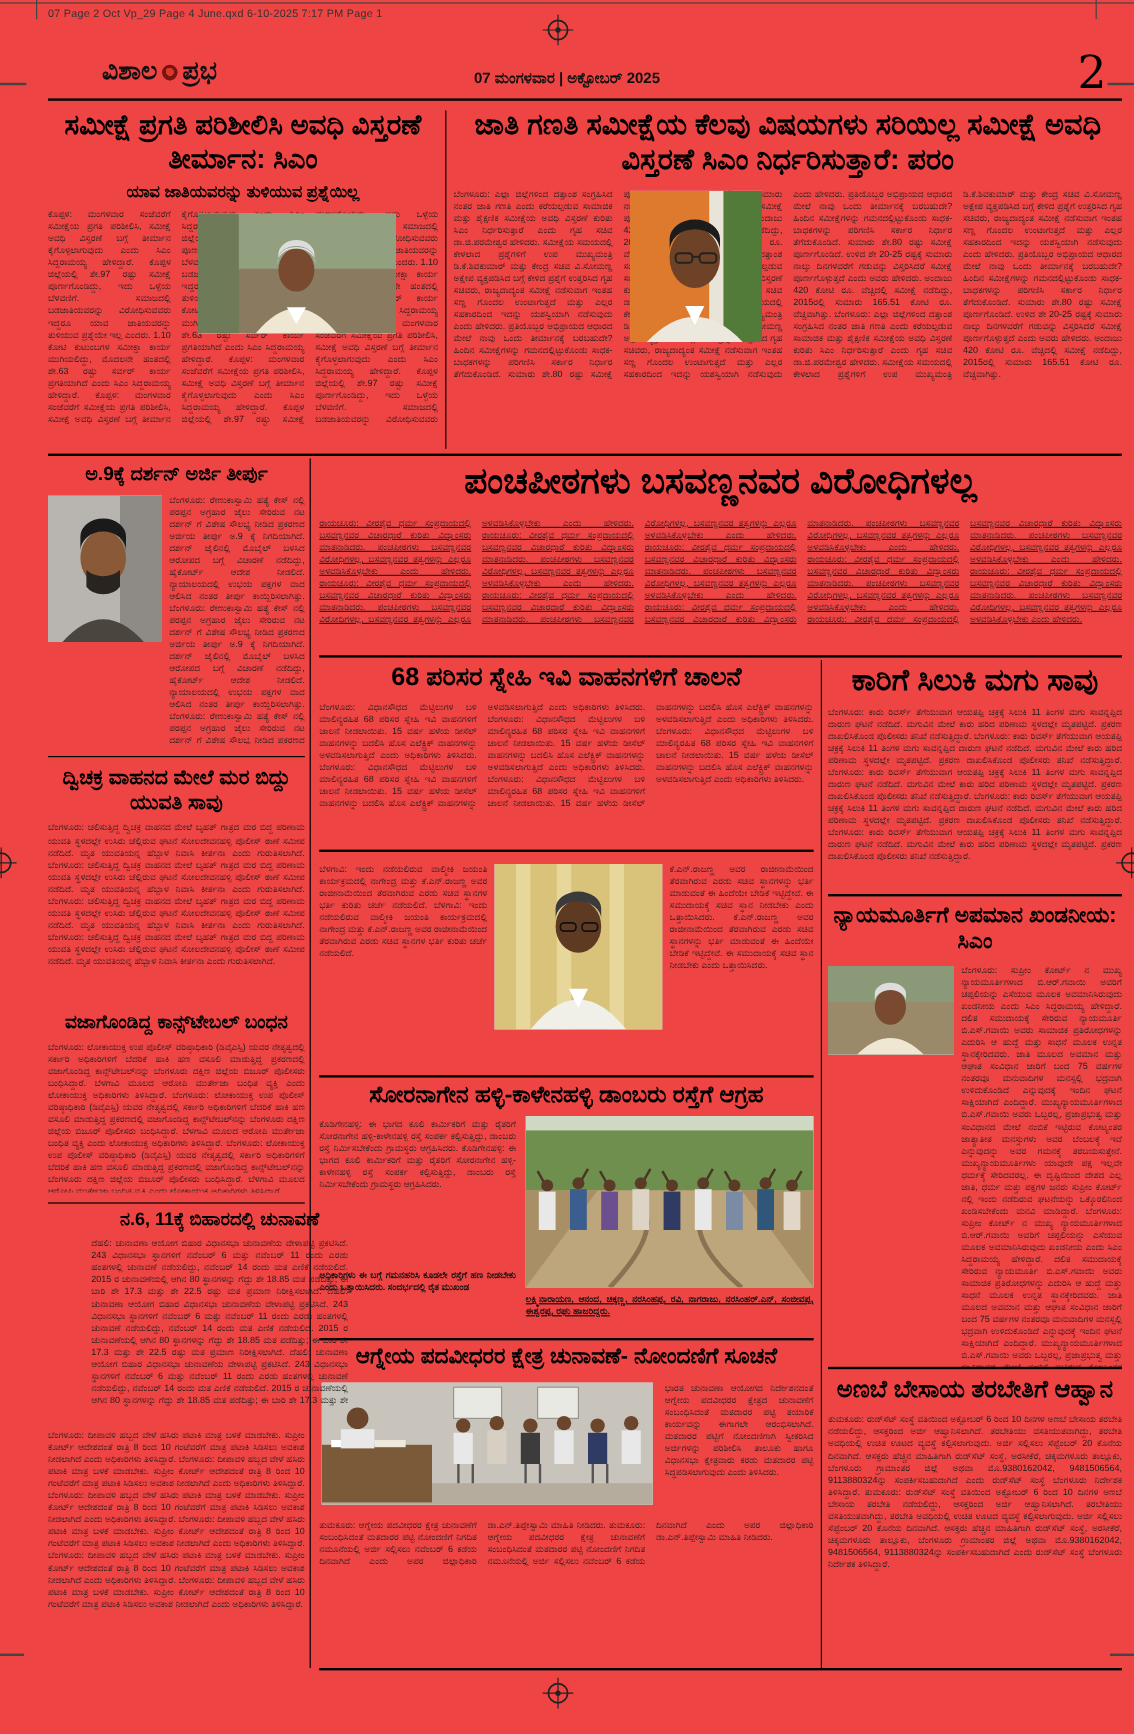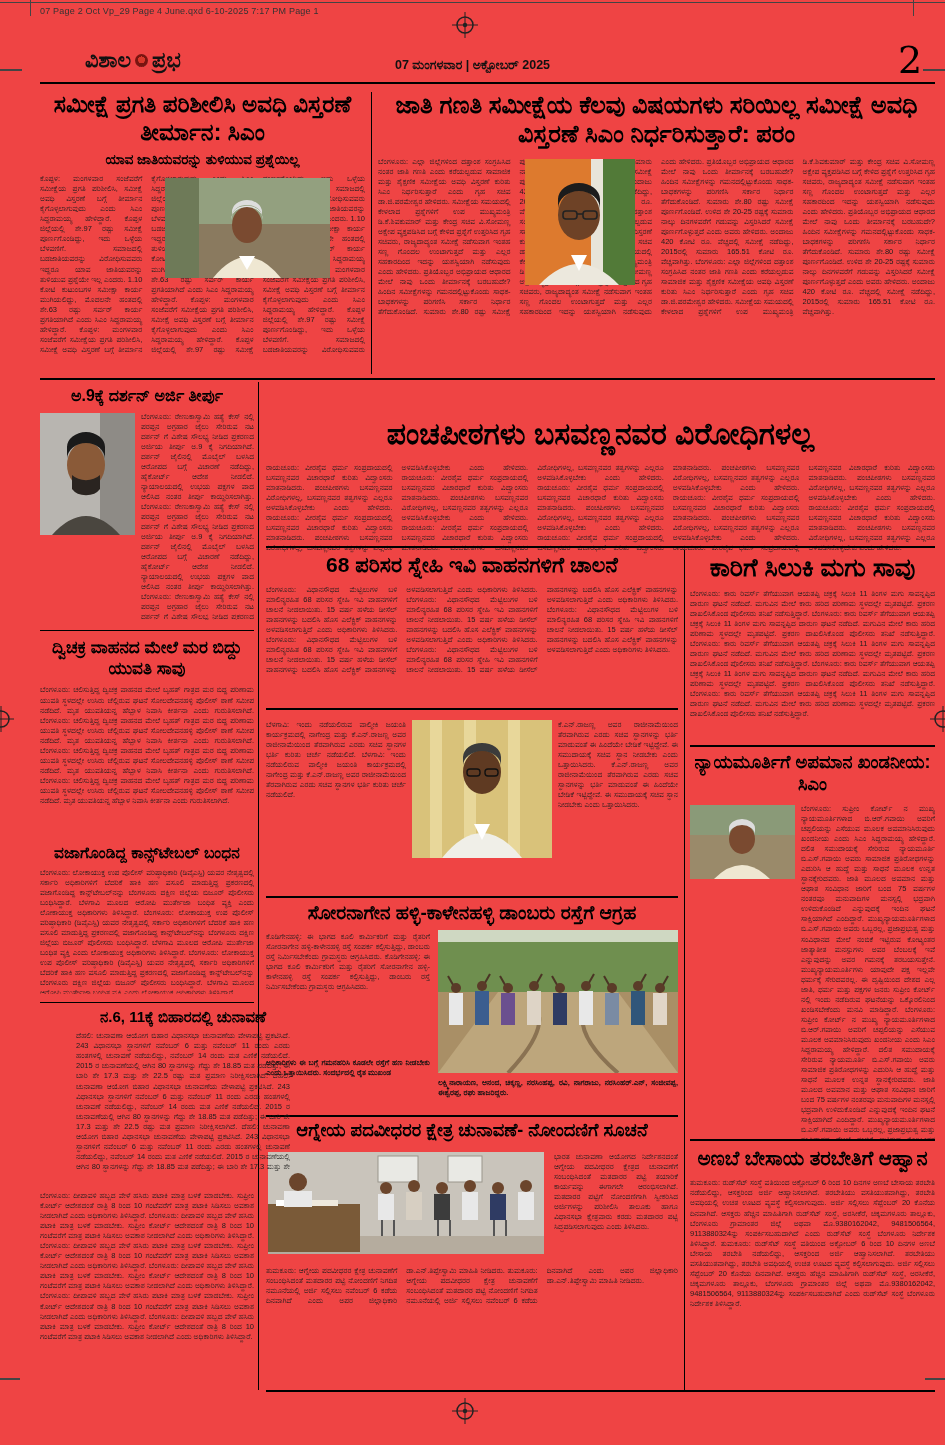--- a/index.html
+++ b/index.html
@@ -14,21 +14,21 @@
           background:radial-gradient(circle at 50% 45%, #d8372a 0 35%, #7a1410 36% 70%, #2b0a08 71%);
           display:inline-block;}
   .dateline{font-size:12.5px;font-weight:700;text-align:center;}
   .pageno{font-size:38px;font-family:"DejaVu Serif","Liberation Serif",serif;color:#000;}
   .art{position:absolute;}
   .hl{font-weight:700;text-align:center;color:#000;line-height:1.22;}
   .sub{font-weight:700;text-align:center;color:#000;}
   .bd{font-size:7.5px;line-height:1.34;text-align:justify;color:#1d1d1d;overflow:hidden;}
   .cols3{column-count:3;column-gap:9px;}
   .cols4{column-count:4;column-gap:9px;}
-  .cols5{column-count:5;column-gap:9px;}
+  .cols5{column-count:5;column-gap:9px;text-decoration:underline;}
   .photo{position:absolute;overflow:hidden;background:#cfcfcf;}
   .photo svg{display:block;width:100%;height:100%;}
   .pfloatl svg,.pfloatr svg{display:block;width:100%;height:100%;}
   .pfloatr{float:left;position:relative;overflow:hidden;background:#cfcfcf;margin:1px 6px 2px 0;}
   .cap{font-size:7.5px;font-weight:700;line-height:1.3;color:#111;text-align:justify;overflow:hidden;}
   .regmark{position:absolute;width:26px;height:26px;}
   .crop{position:absolute;background:#444;}
 </style>
 </head>
 <body>
@@ -133,21 +133,21 @@
             <path d="M32 62 a19 16 0 0 0 28 0 l0 14 a16 12 0 0 1 -28 0 z" fill="#2a2420"></path>
             <path d="M12 122 Q46 84 80 122 Z" fill="#4a463f"></path>
           </svg>
       </div>
       <div class="bd">ಬೆಂಗಳೂರು: ರೇಣುಕಾಸ್ವಾಮಿ ಹತ್ಯೆ ಕೇಸ್ ನಲ್ಲಿ ಪರಪ್ಪನ ಅಗ್ರಹಾರ ಜೈಲು ಸೇರಿರುವ ನಟ ದರ್ಶನ್ ಗೆ ವಿಶೇಷ ಸೌಲಭ್ಯ ನೀಡಿದ ಪ್ರಕರಣದ ಅರ್ಜಿಯ ತೀರ್ಪು ಅ.9 ಕ್ಕೆ ನಿಗದಿಯಾಗಿದೆ. ದರ್ಶನ್ ಜೈಲಿನಲ್ಲಿ ಮೊಬೈಲ್ ಬಳಸಿದ ಆರೋಪದ ಬಗ್ಗೆ ವಿಚಾರಣೆ ನಡೆದಿದ್ದು, ಹೈಕೋರ್ಟ್ ಆದೇಶ ನೀಡಲಿದೆ. ನ್ಯಾಯಾಲಯದಲ್ಲಿ ಉಭಯ ಪಕ್ಷಗಳ ವಾದ ಆಲಿಸಿದ ನಂತರ ತೀರ್ಪು ಕಾಯ್ದಿರಿಸಲಾಗಿತ್ತು. ಬೆಂಗಳೂರು: ರೇಣುಕಾಸ್ವಾಮಿ ಹತ್ಯೆ ಕೇಸ್ ನಲ್ಲಿ ಪರಪ್ಪನ ಅಗ್ರಹಾರ ಜೈಲು ಸೇರಿರುವ ನಟ ದರ್ಶನ್ ಗೆ ವಿಶೇಷ ಸೌಲಭ್ಯ ನೀಡಿದ ಪ್ರಕರಣದ ಅರ್ಜಿಯ ತೀರ್ಪು ಅ.9 ಕ್ಕೆ ನಿಗದಿಯಾಗಿದೆ. ದರ್ಶನ್ ಜೈಲಿನಲ್ಲಿ ಮೊಬೈಲ್ ಬಳಸಿದ ಆರೋಪದ ಬಗ್ಗೆ ವಿಚಾರಣೆ ನಡೆದಿದ್ದು, ಹೈಕೋರ್ಟ್ ಆದೇಶ ನೀಡಲಿದೆ. ನ್ಯಾಯಾಲಯದಲ್ಲಿ ಉಭಯ ಪಕ್ಷಗಳ ವಾದ ಆಲಿಸಿದ ನಂತರ ತೀರ್ಪು ಕಾಯ್ದಿರಿಸಲಾಗಿತ್ತು. ಬೆಂಗಳೂರು: ರೇಣುಕಾಸ್ವಾಮಿ ಹತ್ಯೆ ಕೇಸ್ ನಲ್ಲಿ ಪರಪ್ಪನ ಅಗ್ರಹಾರ ಜೈಲು ಸೇರಿರುವ ನಟ ದರ್ಶನ್ ಗೆ ವಿಶೇಷ ಸೌಲಭ್ಯ ನೀಡಿದ ಪ್ರಕರಣದ ಅರ್ಜಿಯ ತೀರ್ಪು ಅ.9 ಕ್ಕೆ ನಿಗದಿಯಾಗಿದೆ. ದರ್ಶನ್ ಜೈಲಿನಲ್ಲಿ ಮೊಬೈಲ್ ಬಳಸಿದ ಆರೋಪದ ಬಗ್ಗೆ ವಿಚಾರಣೆ ನಡೆದಿದ್ದು, ಹೈಕೋರ್ಟ್ ಆದೇಶ ನೀಡಲಿದೆ. ನ್ಯಾಯಾಲಯದಲ್ಲಿ ಉಭಯ ಪಕ್ಷಗಳ ವಾದ ಆಲಿಸಿದ ನಂತರ ತೀರ್ಪು ಕಾಯ್ದಿರಿಸಲಾಗಿತ್ತು. ಬೆಂಗಳೂರು: ರೇಣುಕಾಸ್ವಾಮಿ ಹತ್ಯೆ ಕೇಸ್ ನಲ್ಲಿ ಪರಪ್ಪನ ಅಗ್ರಹಾರ ಜೈಲು ಸೇರಿರುವ ನಟ ದರ್ಶನ್ ಗೆ ವಿಶೇಷ ಸೌಲಭ್ಯ ನೀಡಿದ ಪ್ರಕರಣದ ಅರ್ಜಿಯ ತೀರ್ಪು ಅ.9 ಕ್ಕೆ ನಿಗದಿಯಾಗಿದೆ. ದರ್ಶನ್ ಜೈಲಿನಲ್ಲಿ ಮೊಬೈಲ್ ಬಳಸಿದ ಆರೋಪದ ಬಗ್ಗೆ ವಿಚಾರಣೆ ನಡೆದಿದ್ದು, ಹೈಕೋರ್ಟ್ ಆದೇಶ ನೀಡಲಿದೆ. ನ್ಯಾಯಾಲಯದಲ್ಲಿ ಉಭಯ ಪಕ್ಷಗಳ ವಾದ ಆಲಿಸಿದ ನಂತರ ತೀರ್ಪು ಕಾಯ್ದಿರಿಸಲಾಗಿತ್ತು.</div>
     </div>
   </div>
 
   <div class="vr" style="left:258px;top:382px;height:1008px;"></div>
 
-  <div class="art" style="left:266px;top:384px;width:669px;height:158px;margin-top:32px;">
+  <div class="art" style="left:266px;top:384px;width:669px;height:158px;">
     <div class="hl" style="font-size:30px;">ಪಂಚಪೀಠಗಳು ಬಸವಣ್ಣನವರ ವಿರೋಧಿಗಳಲ್ಲ</div>
     <div class="bd cols5" style="margin-top:10px;height:100px;">ರಾಯಚೂರು: ವೀರಶೈವ ಧರ್ಮ ಸಂಪ್ರದಾಯದಲ್ಲಿ ಬಸವಣ್ಣನವರ ವಿಚಾರಧಾರೆ ಕುರಿತು ವಿದ್ವಾಂಸರು ಮಾತನಾಡಿದರು. ಪಂಚಪೀಠಗಳು ಬಸವಣ್ಣನವರ ವಿರೋಧಿಗಳಲ್ಲ, ಬಸವಣ್ಣನವರ ತತ್ವಗಳನ್ನು ಎಲ್ಲರೂ ಅಳವಡಿಸಿಕೊಳ್ಳಬೇಕು ಎಂದು ಹೇಳಿದರು. ರಾಯಚೂರು: ವೀರಶೈವ ಧರ್ಮ ಸಂಪ್ರದಾಯದಲ್ಲಿ ಬಸವಣ್ಣನವರ ವಿಚಾರಧಾರೆ ಕುರಿತು ವಿದ್ವಾಂಸರು ಮಾತನಾಡಿದರು. ಪಂಚಪೀಠಗಳು ಬಸವಣ್ಣನವರ ವಿರೋಧಿಗಳಲ್ಲ, ಬಸವಣ್ಣನವರ ತತ್ವಗಳನ್ನು ಎಲ್ಲರೂ ಅಳವಡಿಸಿಕೊಳ್ಳಬೇಕು ಎಂದು ಹೇಳಿದರು. ರಾಯಚೂರು: ವೀರಶೈವ ಧರ್ಮ ಸಂಪ್ರದಾಯದಲ್ಲಿ ಬಸವಣ್ಣನವರ ವಿಚಾರಧಾರೆ ಕುರಿತು ವಿದ್ವಾಂಸರು ಮಾತನಾಡಿದರು. ಪಂಚಪೀಠಗಳು ಬಸವಣ್ಣನವರ ವಿರೋಧಿಗಳಲ್ಲ, ಬಸವಣ್ಣನವರ ತತ್ವಗಳನ್ನು ಎಲ್ಲರೂ ಅಳವಡಿಸಿಕೊಳ್ಳಬೇಕು ಎಂದು ಹೇಳಿದರು. ರಾಯಚೂರು: ವೀರಶೈವ ಧರ್ಮ ಸಂಪ್ರದಾಯದಲ್ಲಿ ಬಸವಣ್ಣನವರ ವಿಚಾರಧಾರೆ ಕುರಿತು ವಿದ್ವಾಂಸರು ಮಾತನಾಡಿದರು. ಪಂಚಪೀಠಗಳು ಬಸವಣ್ಣನವರ ವಿರೋಧಿಗಳಲ್ಲ, ಬಸವಣ್ಣನವರ ತತ್ವಗಳನ್ನು ಎಲ್ಲರೂ ಅಳವಡಿಸಿಕೊಳ್ಳಬೇಕು ಎಂದು ಹೇಳಿದರು. ರಾಯಚೂರು: ವೀರಶೈವ ಧರ್ಮ ಸಂಪ್ರದಾಯದಲ್ಲಿ ಬಸವಣ್ಣನವರ ವಿಚಾರಧಾರೆ ಕುರಿತು ವಿದ್ವಾಂಸರು ಮಾತನಾಡಿದರು. ಪಂಚಪೀಠಗಳು ಬಸವಣ್ಣನವರ ವಿರೋಧಿಗಳಲ್ಲ, ಬಸವಣ್ಣನವರ ತತ್ವಗಳನ್ನು ಎಲ್ಲರೂ ಅಳವಡಿಸಿಕೊಳ್ಳಬೇಕು ಎಂದು ಹೇಳಿದರು. ರಾಯಚೂರು: ವೀರಶೈವ ಧರ್ಮ ಸಂಪ್ರದಾಯದಲ್ಲಿ ಬಸವಣ್ಣನವರ ವಿಚಾರಧಾರೆ ಕುರಿತು ವಿದ್ವಾಂಸರು ಮಾತನಾಡಿದರು. ಪಂಚಪೀಠಗಳು ಬಸವಣ್ಣನವರ ವಿರೋಧಿಗಳಲ್ಲ, ಬಸವಣ್ಣನವರ ತತ್ವಗಳನ್ನು ಎಲ್ಲರೂ ಅಳವಡಿಸಿಕೊಳ್ಳಬೇಕು ಎಂದು ಹೇಳಿದರು. ರಾಯಚೂರು: ವೀರಶೈವ ಧರ್ಮ ಸಂಪ್ರದಾಯದಲ್ಲಿ ಬಸವಣ್ಣನವರ ವಿಚಾರಧಾರೆ ಕುರಿತು ವಿದ್ವಾಂಸರು ಮಾತನಾಡಿದರು. ಪಂಚಪೀಠಗಳು ಬಸವಣ್ಣನವರ ವಿರೋಧಿಗಳಲ್ಲ, ಬಸವಣ್ಣನವರ ತತ್ವಗಳನ್ನು ಎಲ್ಲರೂ ಅಳವಡಿಸಿಕೊಳ್ಳಬೇಕು ಎಂದು ಹೇಳಿದರು. ರಾಯಚೂರು: ವೀರಶೈವ ಧರ್ಮ ಸಂಪ್ರದಾಯದಲ್ಲಿ ಬಸವಣ್ಣನವರ ವಿಚಾರಧಾರೆ ಕುರಿತು ವಿದ್ವಾಂಸರು ಮಾತನಾಡಿದರು. ಪಂಚಪೀಠಗಳು ಬಸವಣ್ಣನವರ ವಿರೋಧಿಗಳಲ್ಲ, ಬಸವಣ್ಣನವರ ತತ್ವಗಳನ್ನು ಎಲ್ಲರೂ ಅಳವಡಿಸಿಕೊಳ್ಳಬೇಕು ಎಂದು ಹೇಳಿದರು. ರಾಯಚೂರು: ವೀರಶೈವ ಧರ್ಮ ಸಂಪ್ರದಾಯದಲ್ಲಿ ಬಸವಣ್ಣನವರ ವಿಚಾರಧಾರೆ ಕುರಿತು ವಿದ್ವಾಂಸರು ಮಾತನಾಡಿದರು. ಪಂಚಪೀಠಗಳು ಬಸವಣ್ಣನವರ ವಿರೋಧಿಗಳಲ್ಲ, ಬಸವಣ್ಣನವರ ತತ್ವಗಳನ್ನು ಎಲ್ಲರೂ ಅಳವಡಿಸಿಕೊಳ್ಳಬೇಕು ಎಂದು ಹೇಳಿದರು.</div>
   </div>
   <div class="hr" style="left:266px;top:546px;width:669px;"></div>
 
   <div class="art" style="left:266px;top:552px;width:412px;height:152px;">
     <div class="hl" style="font-size:21px;">68 ಪರಿಸರ ಸ್ನೇಹಿ ಇವಿ ವಾಹನಗಳಿಗೆ ಚಾಲನೆ</div>
     <div class="bd cols3" style="margin-top:7px;height:112px;">ಬೆಂಗಳೂರು: ವಿಧಾನಸೌಧದ ಮೆಟ್ಟಿಲುಗಳ ಬಳಿ ಮಾಲಿನ್ಯರಹಿತ 68 ಪರಿಸರ ಸ್ನೇಹಿ ಇವಿ ವಾಹನಗಳಿಗೆ ಚಾಲನೆ ನೀಡಲಾಯಿತು. 15 ವರ್ಷ ಹಳೆಯ ಡೀಸೆಲ್ ವಾಹನಗಳನ್ನು ಬದಲಿಸಿ ಹೊಸ ಎಲೆಕ್ಟ್ರಿಕ್ ವಾಹನಗಳನ್ನು ಅಳವಡಿಸಲಾಗುತ್ತಿದೆ ಎಂದು ಅಧಿಕಾರಿಗಳು ತಿಳಿಸಿದರು. ಬೆಂಗಳೂರು: ವಿಧಾನಸೌಧದ ಮೆಟ್ಟಿಲುಗಳ ಬಳಿ ಮಾಲಿನ್ಯರಹಿತ 68 ಪರಿಸರ ಸ್ನೇಹಿ ಇವಿ ವಾಹನಗಳಿಗೆ ಚಾಲನೆ ನೀಡಲಾಯಿತು. 15 ವರ್ಷ ಹಳೆಯ ಡೀಸೆಲ್ ವಾಹನಗಳನ್ನು ಬದಲಿಸಿ ಹೊಸ ಎಲೆಕ್ಟ್ರಿಕ್ ವಾಹನಗಳನ್ನು ಅಳವಡಿಸಲಾಗುತ್ತಿದೆ ಎಂದು ಅಧಿಕಾರಿಗಳು ತಿಳಿಸಿದರು. ಬೆಂಗಳೂರು: ವಿಧಾನಸೌಧದ ಮೆಟ್ಟಿಲುಗಳ ಬಳಿ ಮಾಲಿನ್ಯರಹಿತ 68 ಪರಿಸರ ಸ್ನೇಹಿ ಇವಿ ವಾಹನಗಳಿಗೆ ಚಾಲನೆ ನೀಡಲಾಯಿತು. 15 ವರ್ಷ ಹಳೆಯ ಡೀಸೆಲ್ ವಾಹನಗಳನ್ನು ಬದಲಿಸಿ ಹೊಸ ಎಲೆಕ್ಟ್ರಿಕ್ ವಾಹನಗಳನ್ನು ಅಳವಡಿಸಲಾಗುತ್ತಿದೆ ಎಂದು ಅಧಿಕಾರಿಗಳು ತಿಳಿಸಿದರು. ಬೆಂಗಳೂರು: ವಿಧಾನಸೌಧದ ಮೆಟ್ಟಿಲುಗಳ ಬಳಿ ಮಾಲಿನ್ಯರಹಿತ 68 ಪರಿಸರ ಸ್ನೇಹಿ ಇವಿ ವಾಹನಗಳಿಗೆ ಚಾಲನೆ ನೀಡಲಾಯಿತು. 15 ವರ್ಷ ಹಳೆಯ ಡೀಸೆಲ್ ವಾಹನಗಳನ್ನು ಬದಲಿಸಿ ಹೊಸ ಎಲೆಕ್ಟ್ರಿಕ್ ವಾಹನಗಳನ್ನು ಅಳವಡಿಸಲಾಗುತ್ತಿದೆ ಎಂದು ಅಧಿಕಾರಿಗಳು ತಿಳಿಸಿದರು. ಬೆಂಗಳೂರು: ವಿಧಾನಸೌಧದ ಮೆಟ್ಟಿಲುಗಳ ಬಳಿ ಮಾಲಿನ್ಯರಹಿತ 68 ಪರಿಸರ ಸ್ನೇಹಿ ಇವಿ ವಾಹನಗಳಿಗೆ ಚಾಲನೆ ನೀಡಲಾಯಿತು. 15 ವರ್ಷ ಹಳೆಯ ಡೀಸೆಲ್ ವಾಹನಗಳನ್ನು ಬದಲಿಸಿ ಹೊಸ ಎಲೆಕ್ಟ್ರಿಕ್ ವಾಹನಗಳನ್ನು ಅಳವಡಿಸಲಾಗುತ್ತಿದೆ ಎಂದು ಅಧಿಕಾರಿಗಳು ತಿಳಿಸಿದರು.</div>
   </div>
   <div class="hr" style="left:266px;top:708px;width:412px;"></div>
@@ -222,21 +222,21 @@
               <circle cx="174" cy="58" r="5" fill="#5a3b28"></circle>
               <rect x="167" y="63" width="14" height="32" fill="#7a8ba3"></rect>
               <circle cx="200" cy="56" r="5" fill="#5a3b28"></circle>
               <rect x="193" y="61" width="14" height="34" fill="#30567a"></rect>
               <circle cx="222" cy="58" r="5" fill="#5a3b28"></circle>
               <rect x="215" y="63" width="14" height="32" fill="#e1d6c8"></rect>
             </g>
           </svg>
       </div>
       <div class="cap" style="position:absolute;left:0;top:134px;width:164px;height:28px;">ಅಧಿಕಾರಿಗಳು ಈ ಬಗ್ಗೆ ಗಮನಹರಿಸಿ ಕೂಡಲೇ ರಸ್ತೆಗೆ ಹಣ ನೀಡಬೇಕು ಎಂದು ಒತ್ತಾಯಿಸಿದರು. ಸಂದರ್ಭದಲ್ಲಿ ರೈತ ಮುಖಂಡ</div>
-      <div class="cap" style="position:absolute;left:172px;top:154px;width:240px;height:26px;">ಲಕ್ಷ್ಮಿನಾರಾಯಣ, ಆನಂದ, ಚಿಕ್ಕಣ್ಣ, ನರಸಿಂಹಪ್ಪ, ರವಿ, ನಾಗರಾಜು, ನರಸಿಂಹರ್.ಎನ್, ಸಂಜೀವಪ್ಪ, ಈಶ್ವರಪ್ಪ, ರಘು ಹಾಜರಿದ್ದರು.</div>
+      <div class="cap" style="position:absolute;left:172px;top:154px;width:240px;height:26px;text-decoration:underline;">ಲಕ್ಷ್ಮಿನಾರಾಯಣ, ಆನಂದ, ಚಿಕ್ಕಣ್ಣ, ನರಸಿಂಹಪ್ಪ, ರವಿ, ನಾಗರಾಜು, ನರಸಿಂಹರ್.ಎನ್, ಸಂಜೀವಪ್ಪ, ಈಶ್ವರಪ್ಪ, ರಘು ಹಾಜರಿದ್ದರು.</div>
     </div>
   </div>
   <div class="hr" style="left:266px;top:1115px;width:412px;"></div>
 
   <div class="art" style="left:266px;top:1120px;width:412px;height:266px;">
     <div class="hl" style="font-size:18px;">ಆಗ್ನೇಯ ಪದವೀಧರರ ಕ್ಷೇತ್ರ ಚುನಾವಣೆ- ನೋಂದಣಿಗೆ ಸೂಚನೆ</div>
     <div style="position:relative;height:232px;">
       <div class="photo" style="left:2px;top:10px;width:276px;height:102px;">
         <svg viewBox="0 0 276 102">
             <rect width="276" height="102" fill="#c9c4bb"></rect>

